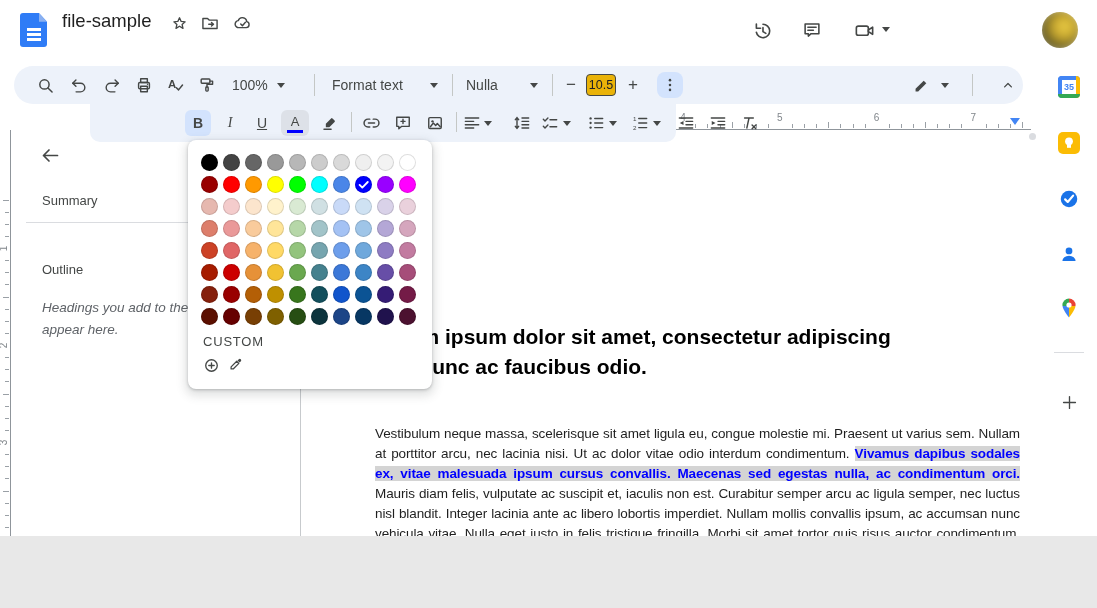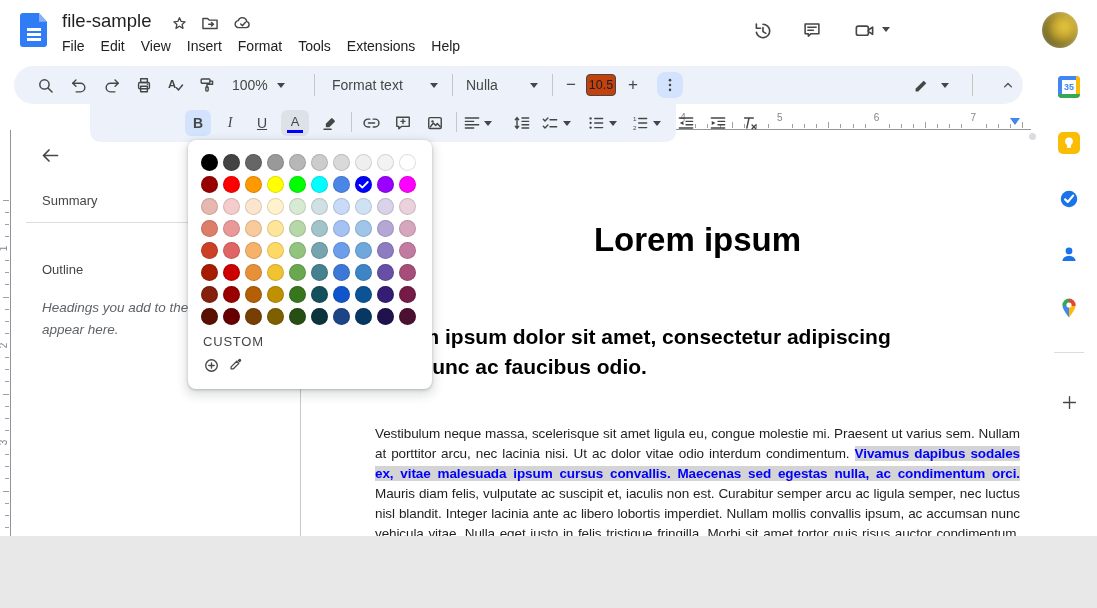--- a/index.html
+++ b/index.html
@@ -54,30 +54,20 @@
         <path class="s" d="M10.5 13.5 h5.5 M13.8 11.3 l2.4 2.2 -2.4 2.2"></path>
       </svg>
   </div>
   <div class="abs ib" style="left:231px;top:12px;width:24px;height:22px">
     <svg width="22" height="20" viewBox="0 0 24 24">
         <path class="s" d="M7.3 17.5 h8.6 a3.6 3.6 0 0 0 .6 -7.1 a5.3 5.3 0 0 0 -10.3 -1.2 a3.9 3.9 0 0 0 1.1 8.3 z"></path>
         <path class="s" d="M9.3 13.2 l2 2 3.6-4"></path>
       </svg>
   </div>
 
-  <div class="abs" style="left:54px;top:36px;display:flex">
-    <span class="menu-item">File</span>
-    <span class="menu-item">Edit</span>
-    <span class="menu-item">View</span>
-    <span class="menu-item">Insert</span>
-    <span class="menu-item">Format</span>
-    <span class="menu-item">Tools</span>
-    <span class="menu-item">Extensions</span>
-    <span class="menu-item">Help</span>
-  </div>
 
   <div class="abs ib" style="left:748px;top:16px;width:28px;height:28px">
     <svg width="23" height="23" viewBox="0 0 24 24">
         <path class="s" d="M12.5 5.5 a7 7 0 1 1 -6.9 8.3"></path>
         <path class="s" d="M5.6 5.3 v4.4 h4.4"></path>
         <path class="s" d="M12.5 9 v4.2 l3 1.8"></path>
       </svg>
   </div>
   <div class="abs ib" style="left:798px;top:16px;width:28px;height:28px">
     <svg width="22" height="22" viewBox="0 0 24 24">
@@ -151,21 +141,21 @@
     </div>
     <div class="abs vsep" style="left:438px;top:8px"></div>
 
     <div class="abs" style="left:452px;top:8px;width:72px;display:flex;align-items:center;justify-content:space-between;height:22px">
       <span class="tbtxt">Nulla</span>
       <span class="crt"></span>
     </div>
     <div class="abs vsep" style="left:538px;top:8px"></div>
 
     <div class="abs ib" style="left:544px;top:5px;width:26px;height:28px;font-size:17px;color:#444746">−</div>
-    <div class="abs" style="left:572px;top:8px;width:30px;height:22px;border:1.5px solid #444746;border-radius:4px;background:#c2410c;display:flex;align-items:center;justify-content:center">
+    <div class="abs" style="left:572px;top:8px;width:30px;height:22px;border:1.5px solid #444746;border-radius:4px;background:#eab308;display:flex;align-items:center;justify-content:center">
       <span style="font-size:12.5px;color:#202124">10.5</span>
     </div>
     <div class="abs ib" style="left:606px;top:5px;width:26px;height:28px;font-size:17px;color:#444746">+</div>
 
     <div class="abs fmt-btn active-blue" style="left: 643px; top: 6px; border-radius: 8px; background: rgb(211, 227, 253);">
       <svg width="18" height="18" viewBox="0 0 24 24">
           <circle class="f" cx="12" cy="5.5" r="1.7"></circle>
           <circle class="f" cx="12" cy="12" r="1.7"></circle>
           <circle class="f" cx="12" cy="18.5" r="1.7"></circle>
         </svg>
@@ -280,21 +270,20 @@
       <i class="vtick" style="top: 421.125px;"></i>
       <i class="vtick" style="top: 433.25px;"></i>
       <i class="vtick" style="top: 445.375px;"></i>
       <span class="rnum" style="top: 113px; right: 3px; transform: rotate(-90deg);">1</span>
       <span class="rnum" style="top: 210px; right: 3px; transform: rotate(-90deg);">2</span>
       <span class="rnum" style="top: 307px; right: 3px; transform: rotate(-90deg);">3</span>
     </div>
 
   <div class="abs" style="left:300px;top:130px;width:1px;height:461px;background:#c7cacd"></div>
 
-  <div class="abs" style="left:375px;top:221px;width:645px;text-align:center;font-size:33px;font-weight:bold;color:#000">Lorem ipsum</div>
 
   <div class="abs" style="left:375px;top:325px;width:645px;font-size:21px;font-weight:bold;color:#000">Lorem ipsum dolor sit amet, consectetur adipiscing</div>
   <div class="abs" style="left:375px;top:355px;width:645px;font-size:21px;font-weight:bold;color:#000">elit. Nunc ac faucibus odio.</div>
 
   <div class="abs doc-body" style="left:375px;top:424px;width:645px">
     <span>Vestibulum neque massa, scelerisque sit amet ligula eu, congue molestie mi. Praesent ut varius sem. Nullam at porttitor arcu, nec lacinia nisi. Ut ac dolor vitae odio interdum condimentum. </span><span class="sel-text" style="font-weight: bold; color: rgb(0, 0, 255); background: rgb(212, 212, 212);">Vivamus dapibus sodales ex, vitae malesuada ipsum cursus convallis. Maecenas sed egestas nulla, ac condimentum orci.</span><span> Mauris diam felis, vulputate ac suscipit et, iaculis non est. Curabitur semper arcu ac ligula semper, nec luctus nisl blandit. Integer lacinia ante ac libero lobortis imperdiet. Nullam mollis convallis ipsum, ac accumsan nunc vehicula vitae. Nulla eget justo in felis tristique fringilla. Morbi sit amet tortor quis risus auctor condimentum. Morbi in ullamcorper elit. Nulla iaculis tellus sit amet mauris tempus fringilla.</span>
   </div>
 
   <div class="abs ib" style="left:36px;top:142px;width:28px;height:28px">
     <svg width="24" height="24" viewBox="0 0 24 24">

